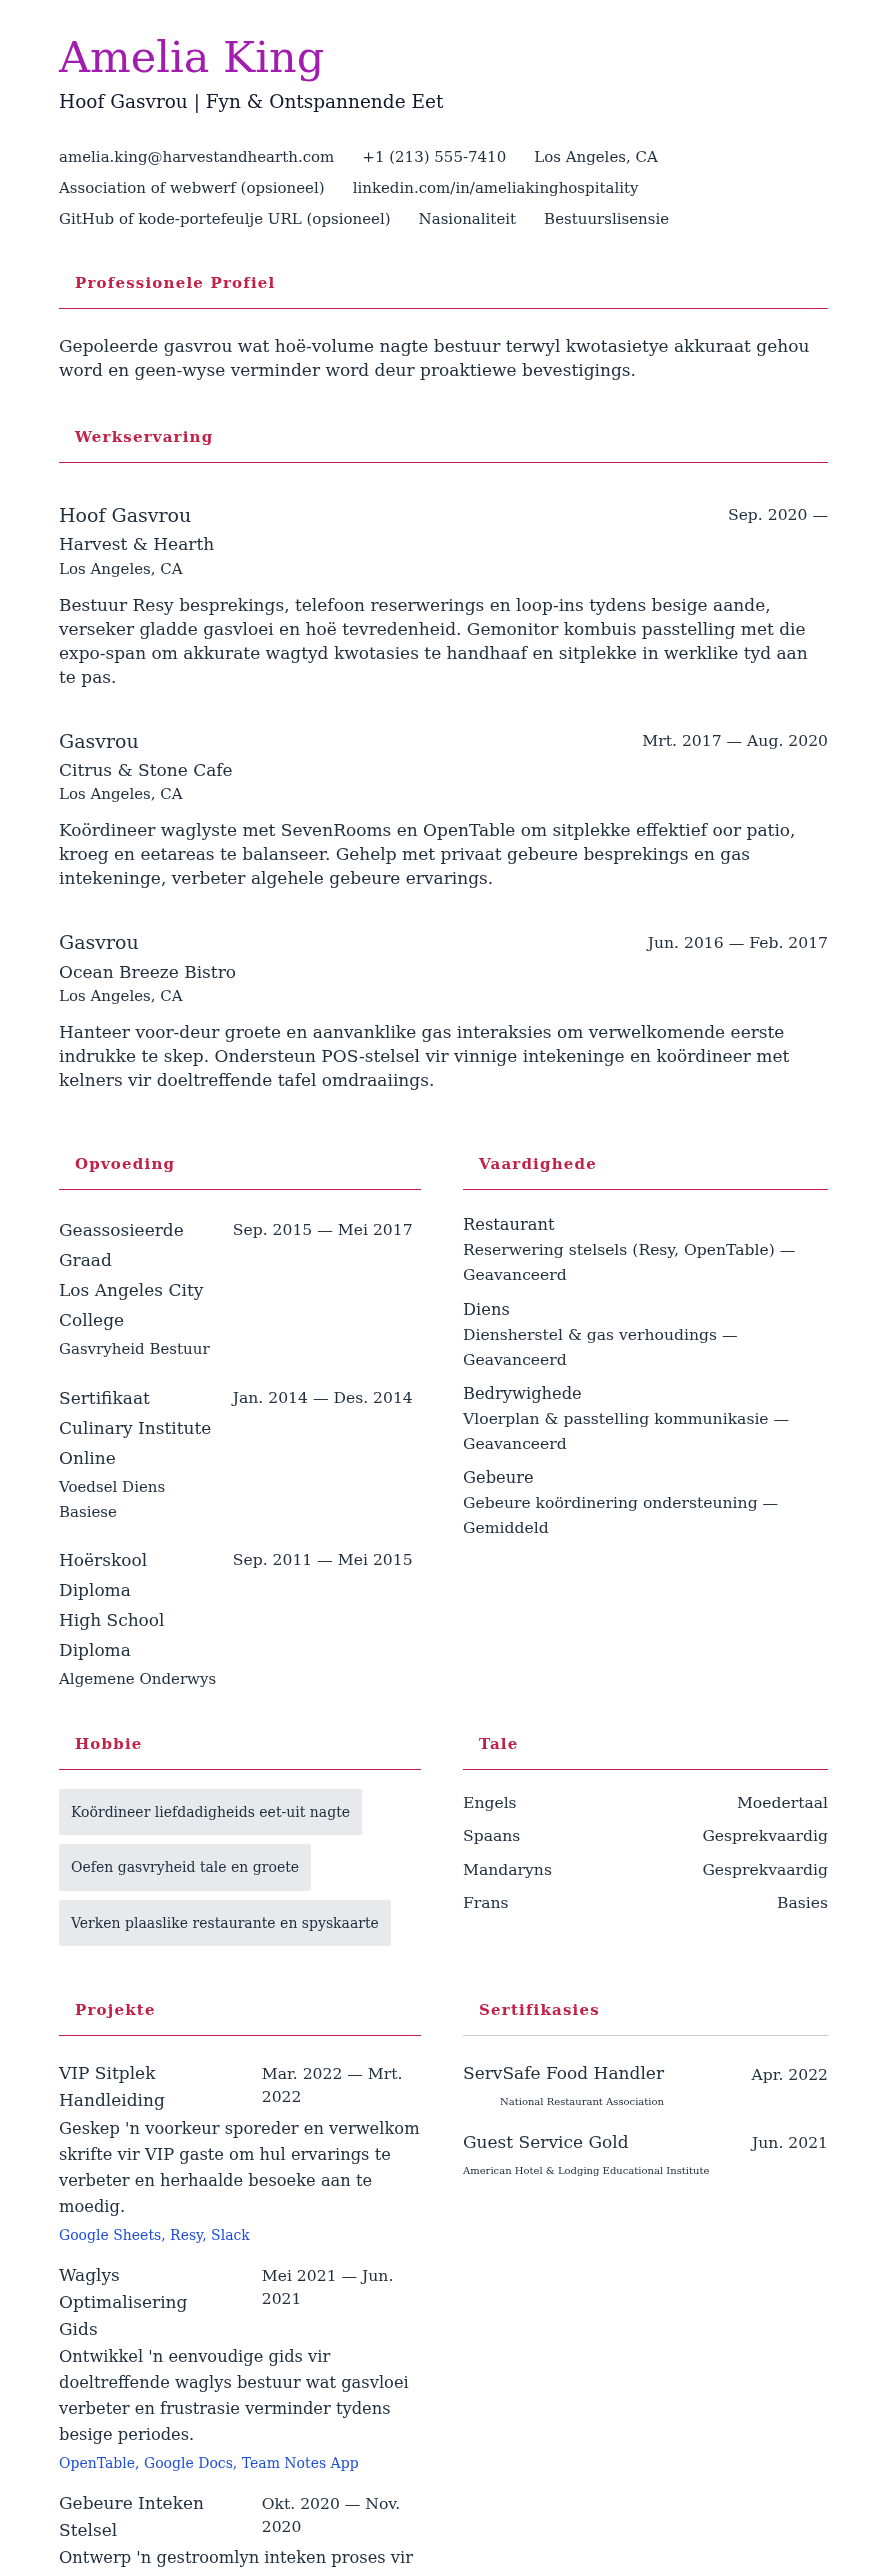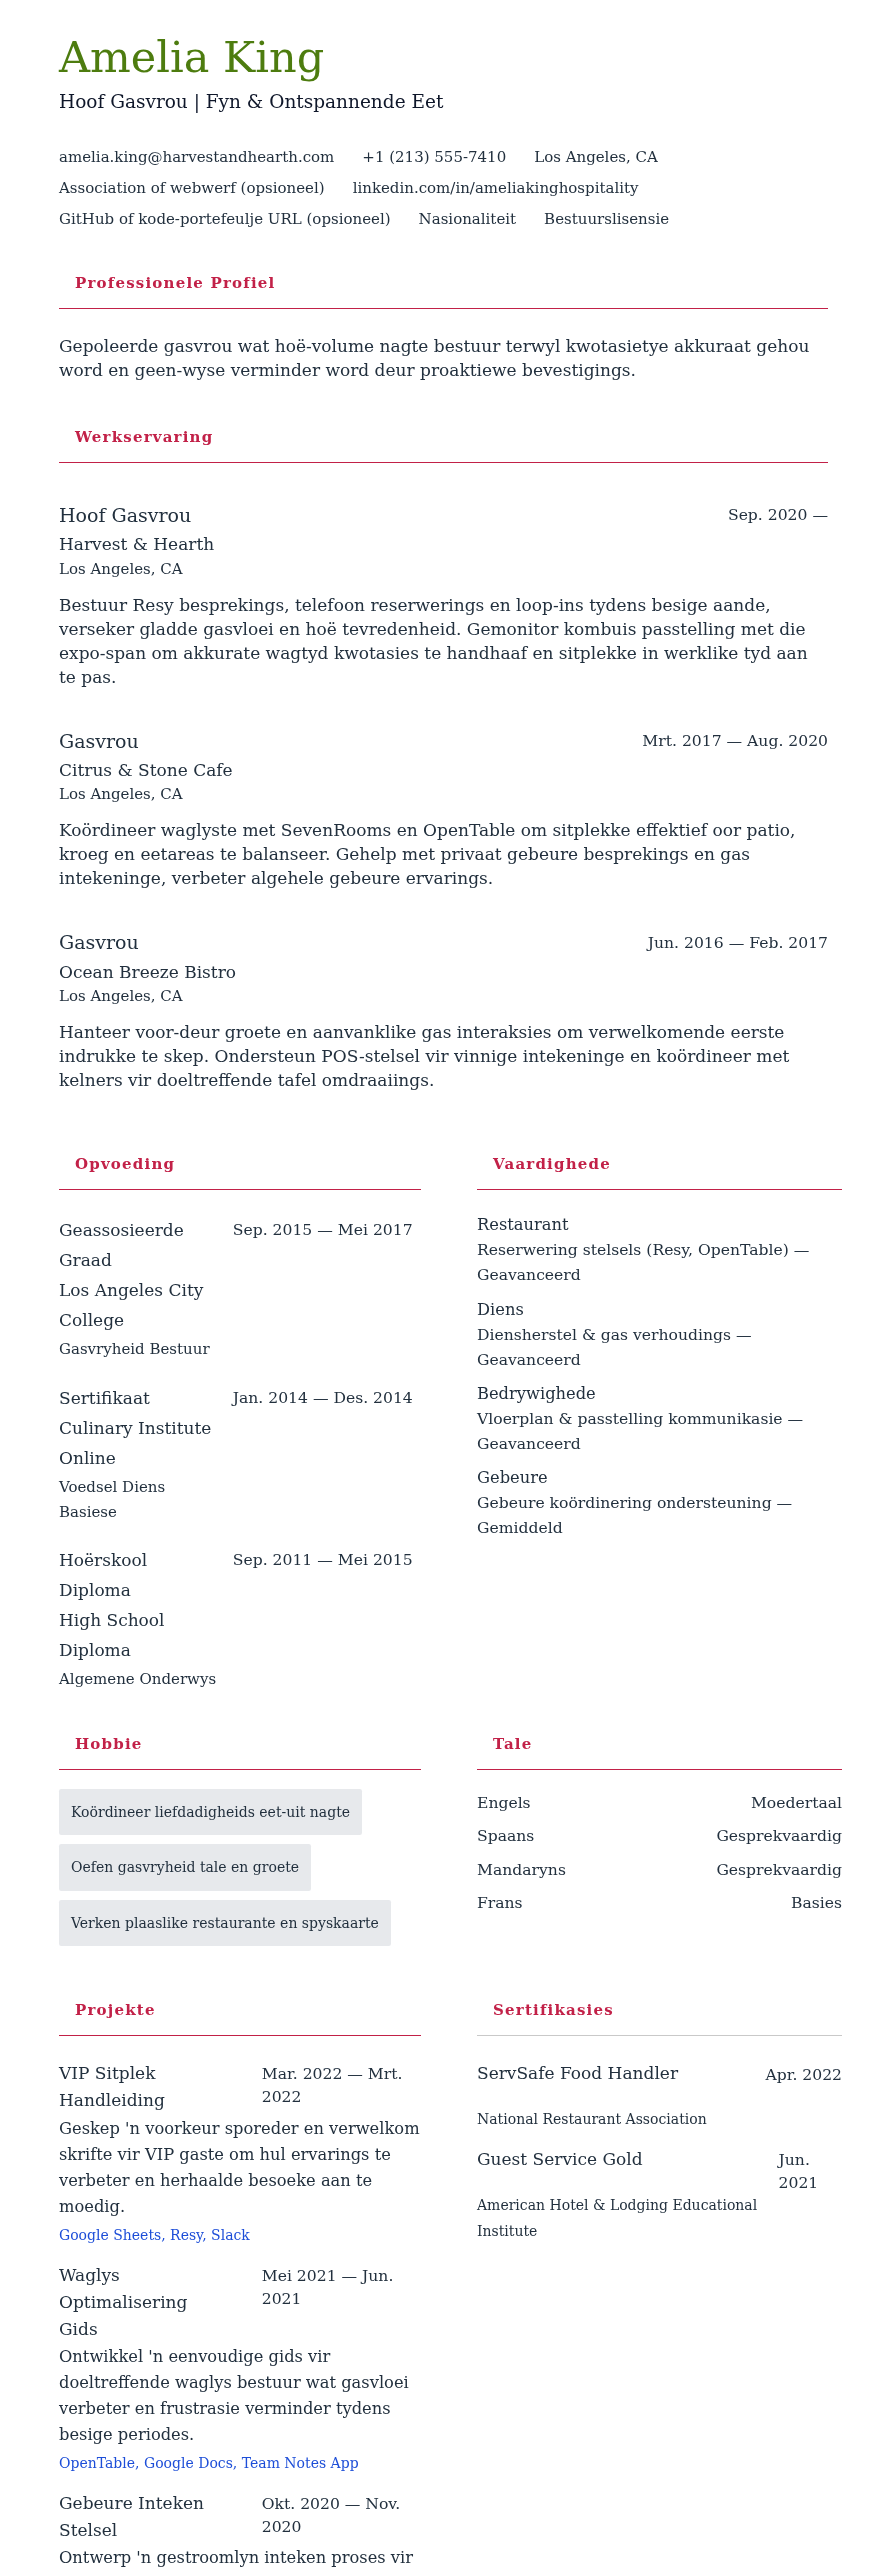--- a/index.html
+++ b/index.html
@@ -13,21 +13,21 @@
   body{
     width:890px;
     min-height:2576px;
     background:#ffffff;
     color:var(--text);
     font-family:"DejaVu Serif", serif;
   }
   .page{padding:33px 62px 27px 59px;}
 
   
-  .name{font-size:43px;font-weight:400;color:#4d7c0f;margin:0 0 9px;line-height:1.15;}
+  .name{font-size:43px;font-weight:400;color:#a21caf;margin:0 0 9px;line-height:1.15;}
   .subtitle{font-size:18.5px;margin:0 0 36px;color:#0f172a;}
   .contact-row{display:flex;gap:28px;font-size:15px;margin-bottom:12.6px;color:#22303e;}
   .contact-row span{white-space:nowrap;}
 
   
   .section{margin-top:46px;}
   .sec-head{font-size:15px;font-weight:700;letter-spacing:1.2px;color:var(--accent);margin:16px;font-family:"DejaVu Serif", serif;}
   .rule{border-top:1.5px solid var(--accent);margin-top:9.6px;}
   .rule.muted{border-top-color:var(--muted-line);}
 
@@ -36,21 +36,21 @@
   
   .job{margin-top:40px;}
   .job-head{display:flex;justify-content:space-between;align-items:flex-start;}
   .job-title{font-size:19px;line-height:25px;}
   .job-dates{font-size:15.6px;padding-top:3.7px;white-space:nowrap;}
   .job-company{font-size:17px;margin-top:6.7px;}
   .job-location{font-size:15px;margin-top:5.2px;}
   .job-desc{font-size:17px;line-height:24px;margin-top:15px;}
 
   
-  .cols-row{display:flex;gap:56px;}
+  .cols-row{display:flex;gap:42px;}
   .cols-row .col-l{width:362px;flex:0 0 362px;}
   .cols-row .col-r{width:365px;flex:0 0 365px;}
   .row1{margin-top:47px;}
   .row2{margin-top:27px;}
   .row3{margin-top:39px;}
   .cols-row .section{margin-top:0;}
   .offset-down{margin-top:36px;}
 
   
   .edu-entry{display:flex;margin-top:21px;}
@@ -82,21 +82,21 @@
   .proj-name{width:44%;font-size:17px;line-height:27px;}
   .proj-dates{width:44%;margin-left:auto;font-size:15.6px;line-height:23px;padding-top:3px;}
   .proj-desc{font-size:16.3px;line-height:26px;margin-top:1.5px;}
   .proj-tools{font-size:14px;margin-top:6.7px;color:#1d4ed8;}
 
   
   .cert{margin-top:13.3px;}
   .cert.first{margin-top:24px;}
   .cert-head{display:flex;justify-content:space-between;gap:13.3px;}
   .cert-name{font-size:17px;line-height:27px;}
-  .cert-issuer{font-size:14px;line-height:26px;margin-top:19px;}
+  .cert-issuer{font-size:10px;line-height:26px;margin-top:2px;text-align:right;}
   .cert-dates{font-size:15.6px;line-height:23px;padding-top:3.7px;}
 </style>
 </head>
 <body>
 
 <div class="page">
 
   <header>
     <h1 class="name">Amelia King</h1>
     <p class="subtitle">Hoof Gasvrou | Fyn &amp; Ontspannende Eet</p>

